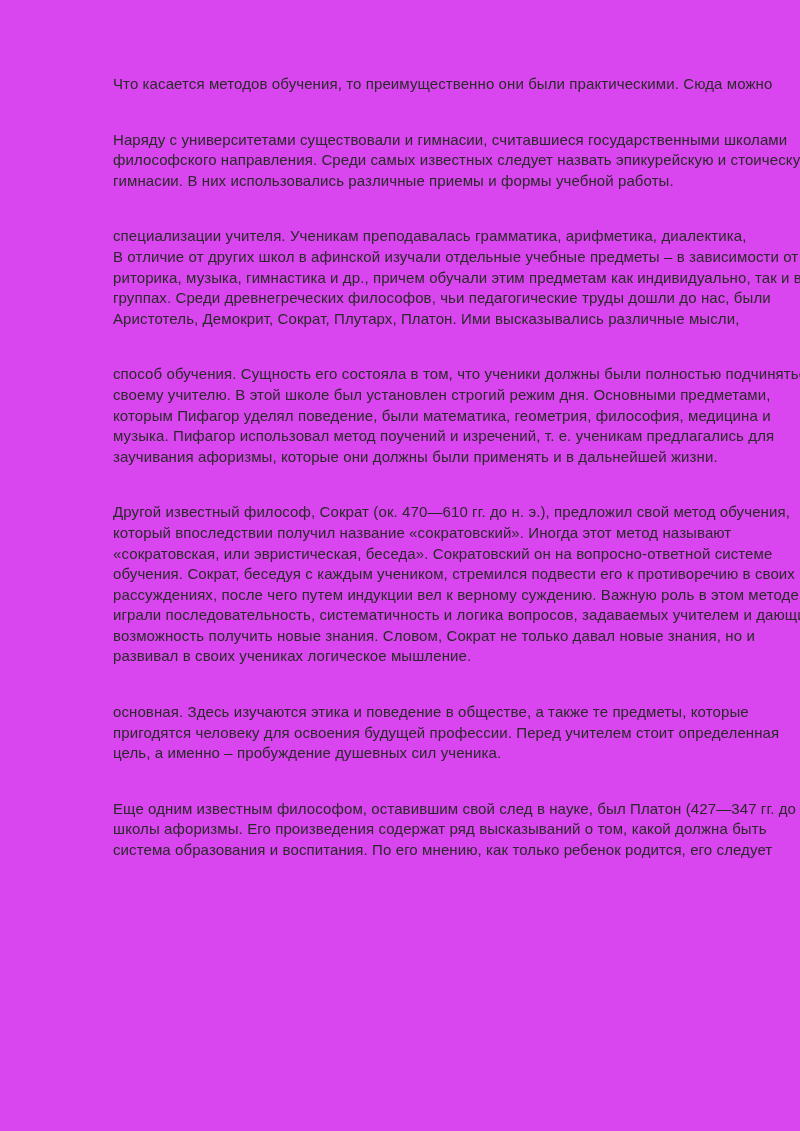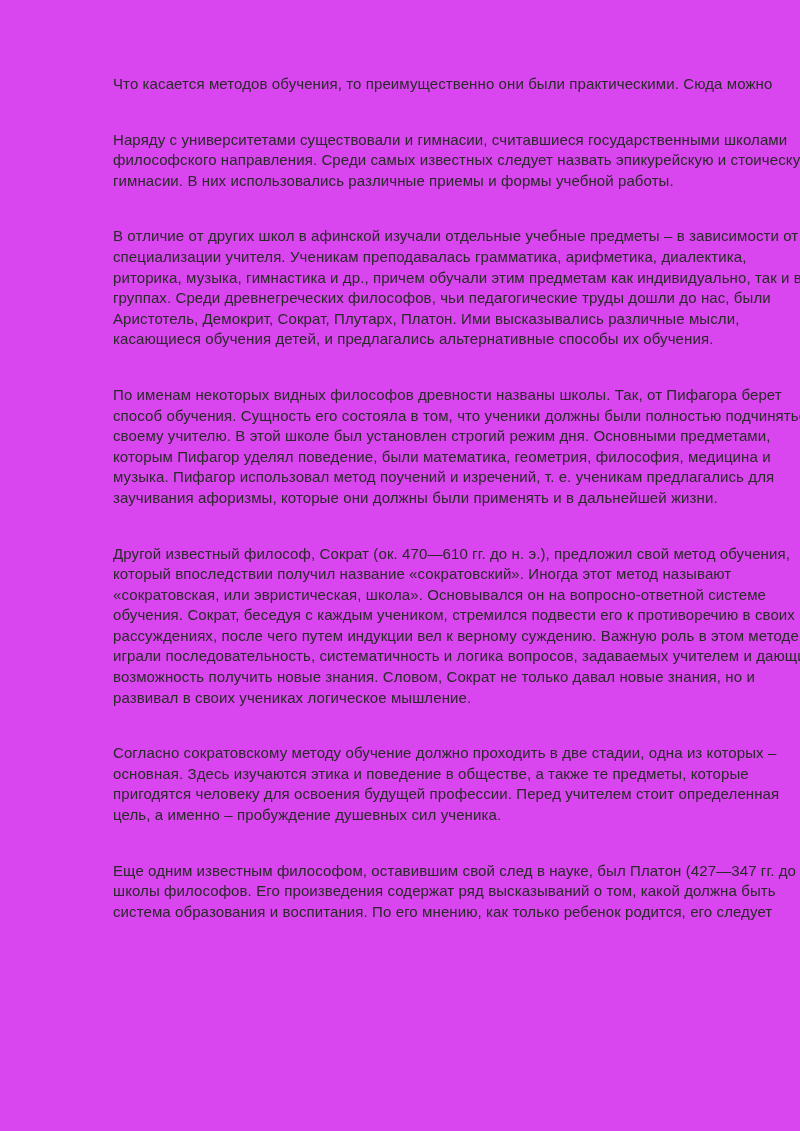--- a/index.html
+++ b/index.html
@@ -41,50 +41,47 @@
   <div class="text-block">
       <p class="paragraph">
         <span class="line">Что касается методов обучения, то преимущественно они были практическими. Сюда можно</span>
       </p>
       <p class="paragraph">
         <span class="line">Наряду с университетами существовали и гимнасии, считавшиеся государственными школами</span>
         <span class="line">философского направления. Среди самых известных следует назвать эпикурейскую и стоическую</span>
         <span class="line">гимнасии. В них использовались различные приемы и формы учебной работы.</span>
       </p>
       <p class="paragraph">
+        <span class="line">специализации учителя. Ученикам преподавалась грамматика, арифметика, диалектика,</span>
         <span class="line">В отличие от других школ в афинской изучали отдельные учебные предметы – в зависимости от</span>
-        <span class="line">специализации учителя. Ученикам преподавалась грамматика, арифметика, диалектика,</span>
         <span class="line">риторика, музыка, гимнастика и др., причем обучали этим предметам как индивидуально, так и в</span>
         <span class="line">группах. Среди древнегреческих философов, чьи педагогические труды дошли до нас, были</span>
         <span class="line">Аристотель, Демокрит, Сократ, Плутарх, Платон. Ими высказывались различные мысли,</span>
-        <span class="line">касающиеся обучения детей, и предлагались альтернативные способы их обучения.</span>
       </p>
       <p class="paragraph">
-        <span class="line">По именам некоторых видных философов древности названы школы. Так, от Пифагора берет</span>
         <span class="line">способ обучения. Сущность его состояла в том, что ученики должны были полностью подчиняться</span>
         <span class="line">своему учителю. В этой школе был установлен строгий режим дня. Основными предметами,</span>
         <span class="line">которым Пифагор уделял поведение, были математика, геометрия, философия, медицина и</span>
         <span class="line">музыка. Пифагор использовал метод поучений и изречений, т. е. ученикам предлагались для</span>
         <span class="line">заучивания афоризмы, которые они должны были применять и в дальнейшей жизни.</span>
       </p>
       <p class="paragraph">
         <span class="line">Другой известный философ, Сократ (ок. 470—610 гг. до н. э.), предложил свой метод обучения,</span>
         <span class="line">который впоследствии получил название «сократовский». Иногда этот метод называют</span>
-        <span class="line">«сократовская, или эвристическая, школа». Основывался он на вопросно-ответной системе</span>
+        <span class="line">«сократовская, или эвристическая, беседа». Сократовский он на вопросно-ответной системе</span>
         <span class="line">обучения. Сократ, беседуя с каждым учеником, стремился подвести его к противоречию в своих</span>
         <span class="line">рассуждениях, после чего путем индукции вел к верному суждению. Важную роль в этом методе</span>
         <span class="line">играли последовательность, систематичность и логика вопросов, задаваемых учителем и дающих</span>
         <span class="line">возможность получить новые знания. Словом, Сократ не только давал новые знания, но и</span>
         <span class="line">развивал в своих учениках логическое мышление.</span>
       </p>
       <p class="paragraph">
-        <span class="line">Согласно сократовскому методу обучение должно проходить в две стадии, одна из которых –</span>
         <span class="line">основная. Здесь изучаются этика и поведение в обществе, а также те предметы, которые</span>
         <span class="line">пригодятся человеку для освоения будущей профессии. Перед учителем стоит определенная</span>
         <span class="line">цель, а именно – пробуждение душевных сил ученика.</span>
       </p>
       <p class="paragraph">
         <span class="line">Еще одним известным философом, оставившим свой след в науке, был Платон (427—347 гг. до н.</span>
-        <span class="line">школы философов. Его произведения содержат ряд высказываний о том, какой должна быть</span>
+        <span class="line">школы афоризмы. Его произведения содержат ряд высказываний о том, какой должна быть</span>
         <span class="line">система образования и воспитания. По его мнению, как только ребенок родится, его следует</span>
       </p>
     </div>
 </div>
 
 </body></html>

